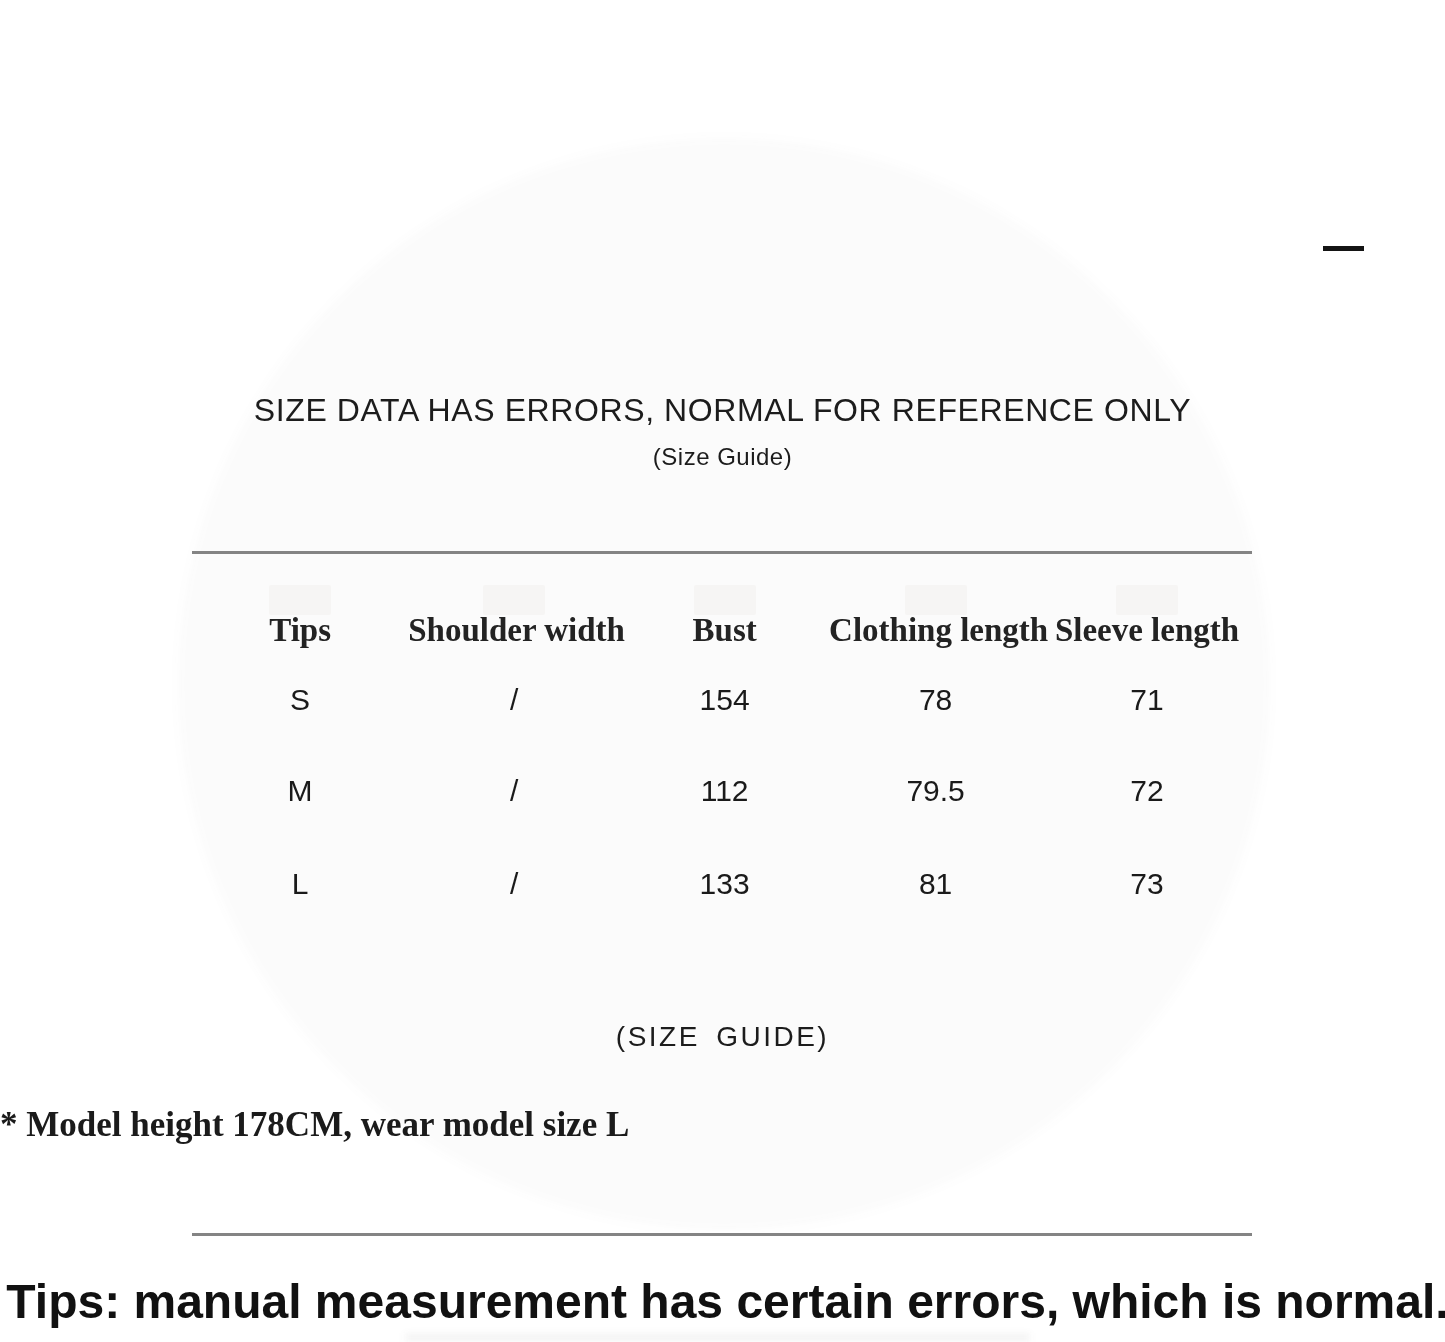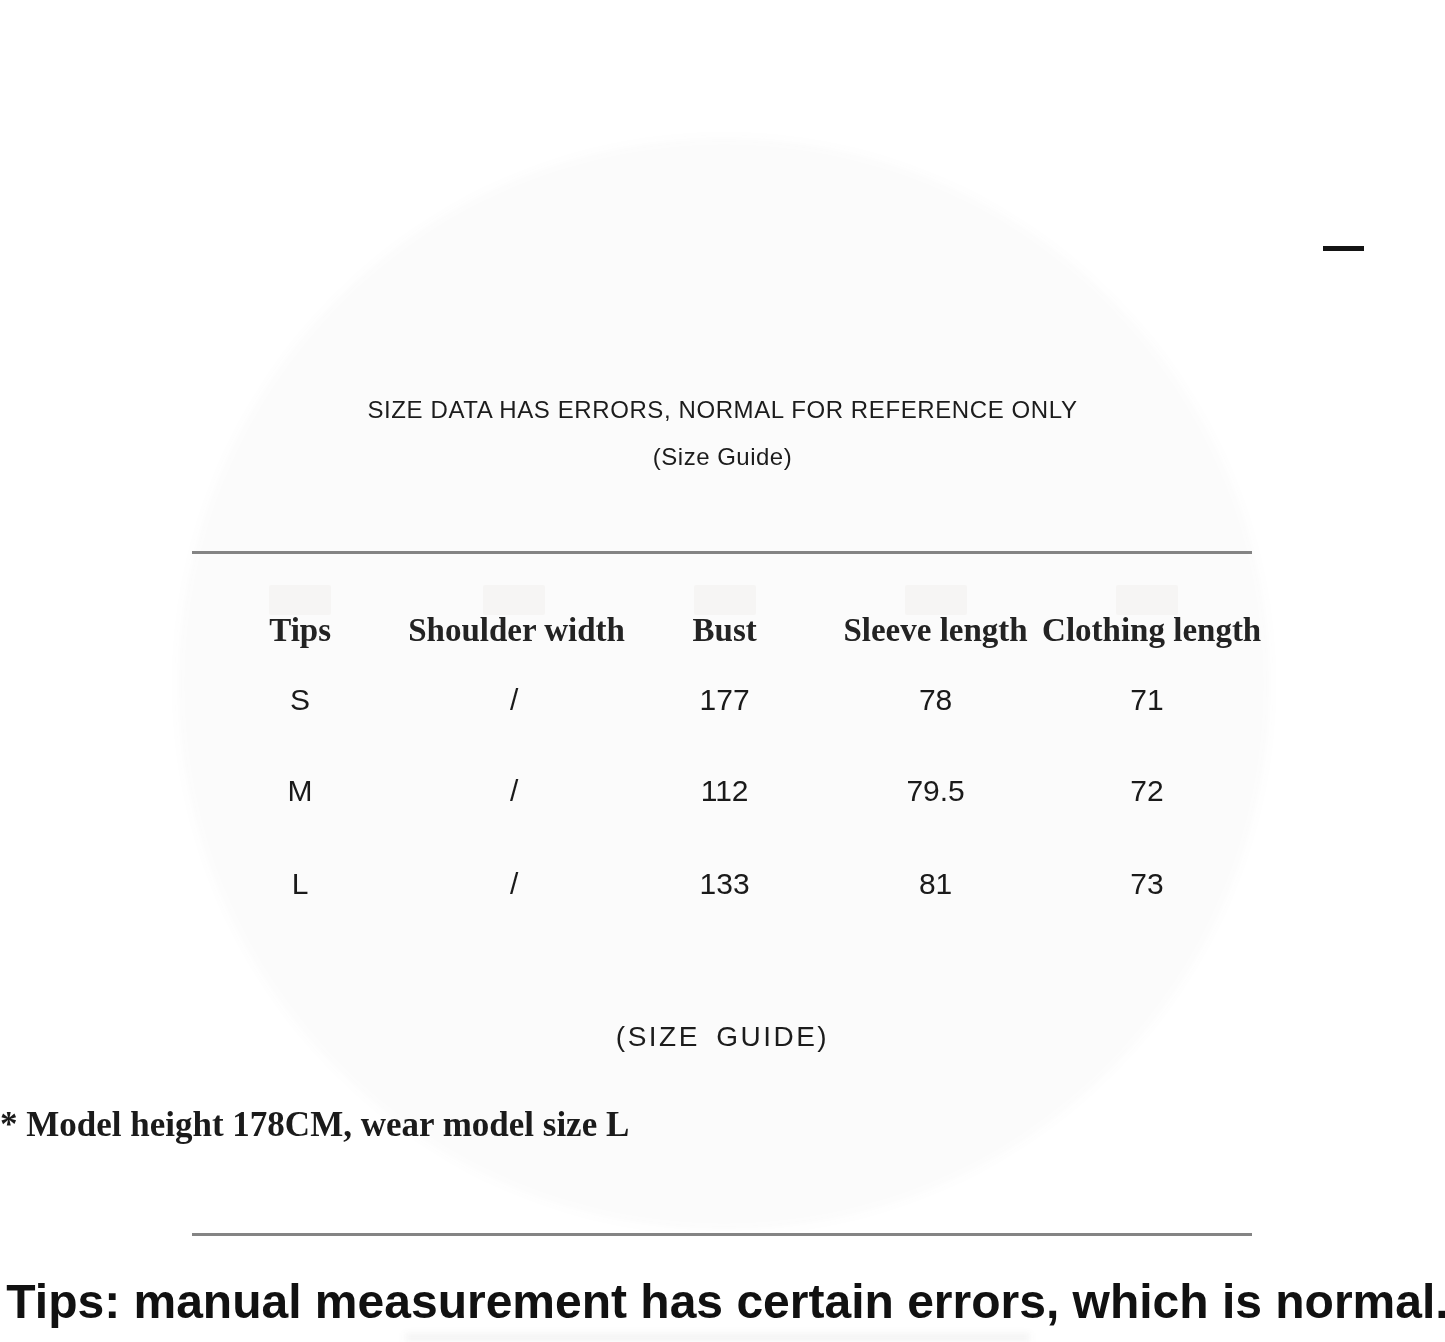--- a/index.html
+++ b/index.html
@@ -39,21 +39,21 @@
     position: absolute; left: 1323px; top: 246px;
     width: 41px; height: 5px;
     background: #141414;
   }
 
   
   .title {
     position: absolute; left: 0; top: 410px; width: 100%;
     transform: translateY(-50%);
     text-align: center;
-    font-size: 24px; letter-spacing: 0.6px;
+    font-size: 32px; letter-spacing: 0.6px;
     color: #1c1c1c;
     white-space: nowrap;
   }
   .subtitle {
     position: absolute; left: 0; top: 457px; width: 100%;
     transform: translateY(-50%);
     text-align: center;
     font-size: 24px; letter-spacing: 0.5px;
     color: #1c1c1c;
   }
@@ -158,28 +158,28 @@
       </div>
     <div class="hl-cell">
         <span class="hl"></span>
       </div>
   </div>
 
   <div class="grid-row header-row">
     <div class="cell">Tips</div>
     <div class="cell">Shoulder width</div>
     <div class="cell">Bust</div>
+    <div class="cell">Clothing length</div>
     <div class="cell">Sleeve length</div>
-    <div class="cell">Clothing length</div>
   </div>
 
   <div class="grid-row data-row row-s">
     <div class="cell">S</div>
     <div class="cell">/</div>
-    <div class="cell">177</div>
+    <div class="cell">154</div>
     <div class="cell">78</div>
     <div class="cell">71</div>
   </div>
 
   <div class="grid-row data-row row-m">
     <div class="cell">M</div>
     <div class="cell">/</div>
     <div class="cell">112</div>
     <div class="cell">79.5</div>
     <div class="cell">72</div>

